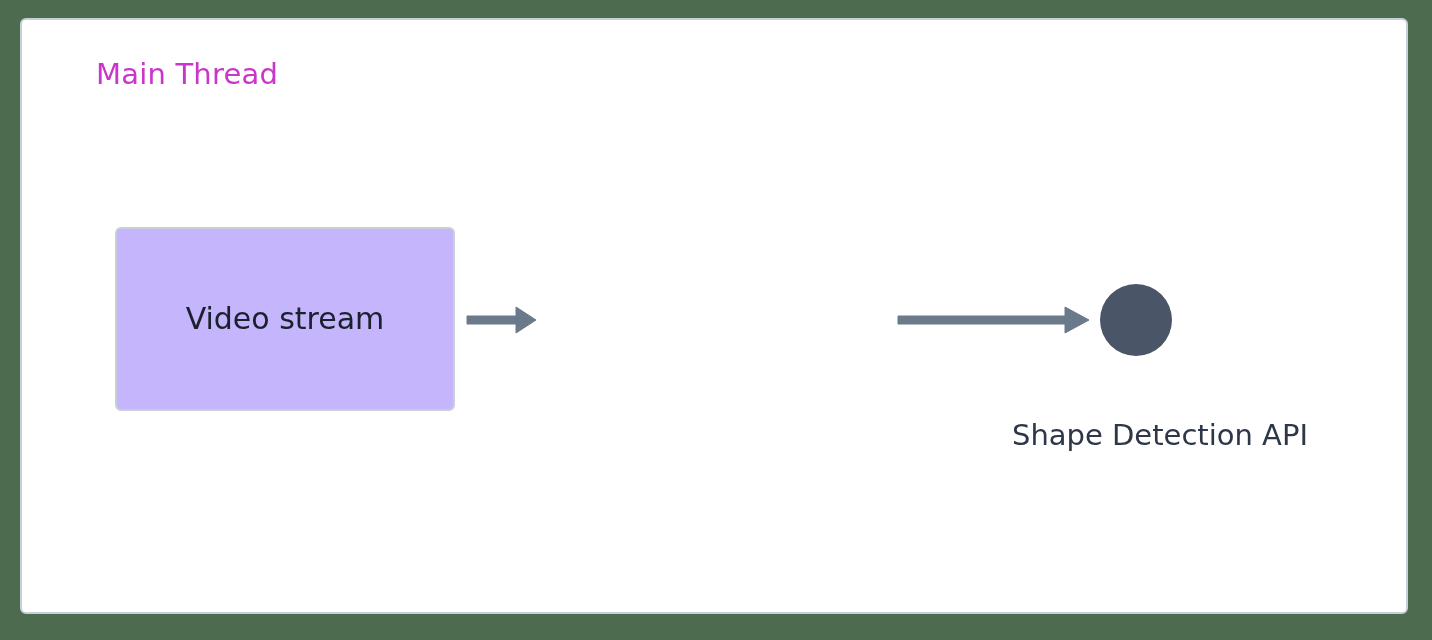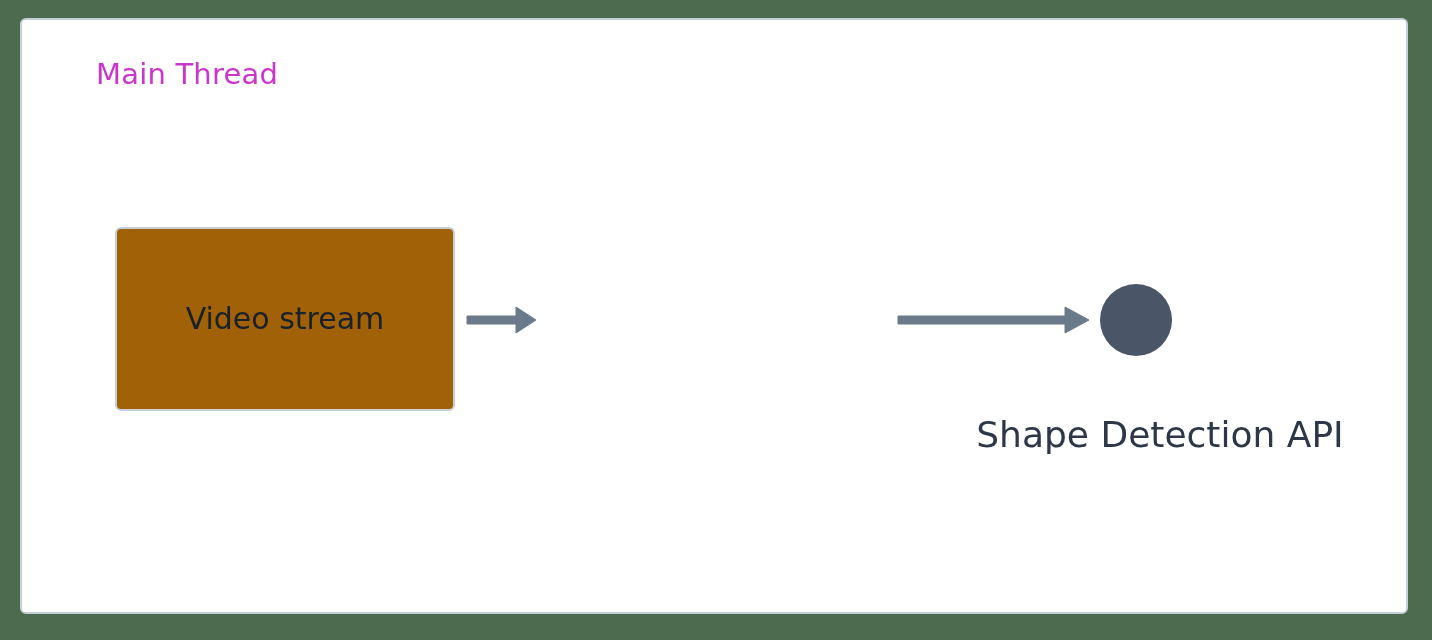--- a/index.html
+++ b/index.html
@@ -42,21 +42,21 @@
     font-size: 29px;
     line-height: 34px;
     letter-spacing: 0.2px;
     color: #c936c9;
     white-space: nowrap;
   }
 
   
   .node-box {
     position: absolute;
-    background: #a16207;
+    background: #c4b5fd;
     border: 2px solid #c5d0d8;
     border-radius: 6px;
     box-sizing: border-box;
     display: flex;
     align-items: center;
     justify-content: center;
   }
   .node-box .node-label {
     font-size: 30px;
     line-height: 36px;
@@ -106,21 +106,21 @@
     background: #4a5568;
   }
 
   
   .circle-caption {
     position: absolute;
     left: 940px;
     top: 417px;
     width: 440px;
     text-align: center;
-    font-size: 36px;
+    font-size: 29px;
     line-height: 36px;
     color: #2d3748;
     white-space: nowrap;
   }
 </style>
 </head>
 <body>
 
 <div id="canvas">
 

